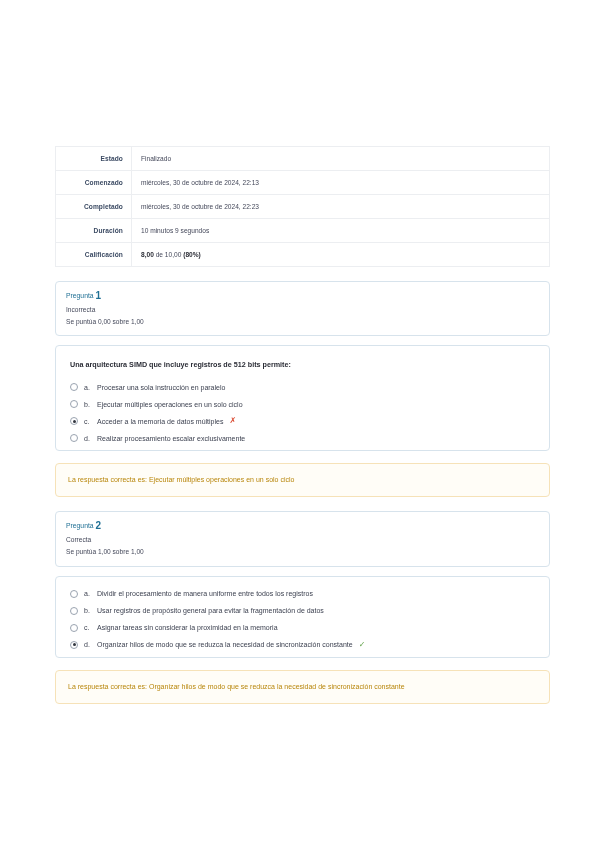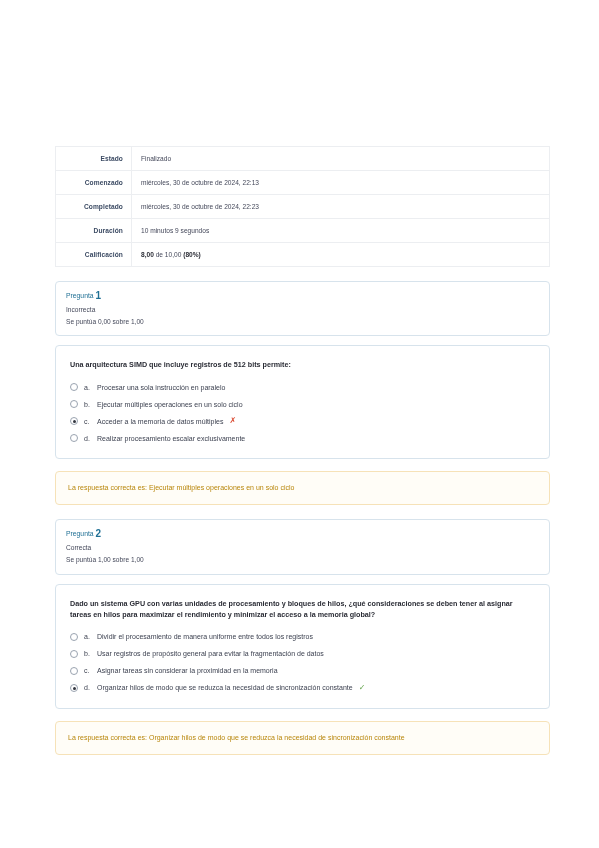--- a/index.html
+++ b/index.html
@@ -97,21 +97,21 @@
     line-height: 1;
   }
   .q-head .q-marks {
     margin-bottom: 0;
   }
 
   .q-body {
     margin-top: 9px;
     border: 1px solid #d7e3ec;
     border-radius: 4px;
-    padding: 13px 14px 16px 14px;
+    padding: 13px 14px 8px 14px;
     background: #ffffff;
   }
   .q-text {
     font-size: 7.2px;
     font-weight: bold;
     color: #2b2d36;
     line-height: 1.55;
     margin: 0 0 13px 0;
   }
   .answers {
@@ -250,21 +250,20 @@
       </div>
     </div>
 
     <div class="q-block">
       <div class="q-head">
         <p class="q-no"><span>Pregunta</span><span class="q-num">2</span></p>
         <p class="q-state">Correcta</p>
         <p class="q-marks">Se puntúa 1,00 sobre 1,00</p>
       </div>
       <div class="q-body">
-        <p class="q-text">Dado un sistema GPU con varias unidades de procesamiento y bloques de hilos, ¿qué consideraciones se deben tener al asignar tareas en hilos para maximizar el rendimiento y minimizar el acceso a la memoria global?</p>
         <ul class="answers">
           <li class="answer">
             <span class="radio"></span>
             <span class="ans-letter">a.</span>
             <span class="ans-text">Dividir el procesamiento de manera uniforme entre todos los registros</span>
           </li>
           <li class="answer">
             <span class="radio"></span>
             <span class="ans-letter">b.</span>
             <span class="ans-text">Usar registros de propósito general para evitar la fragmentación de datos</span>

